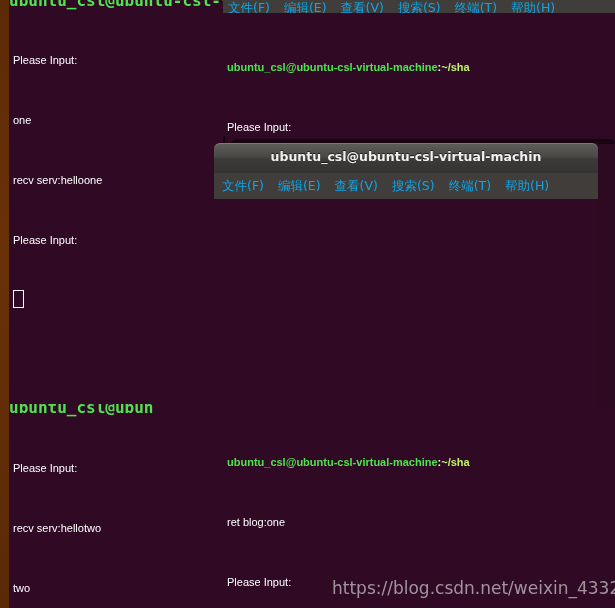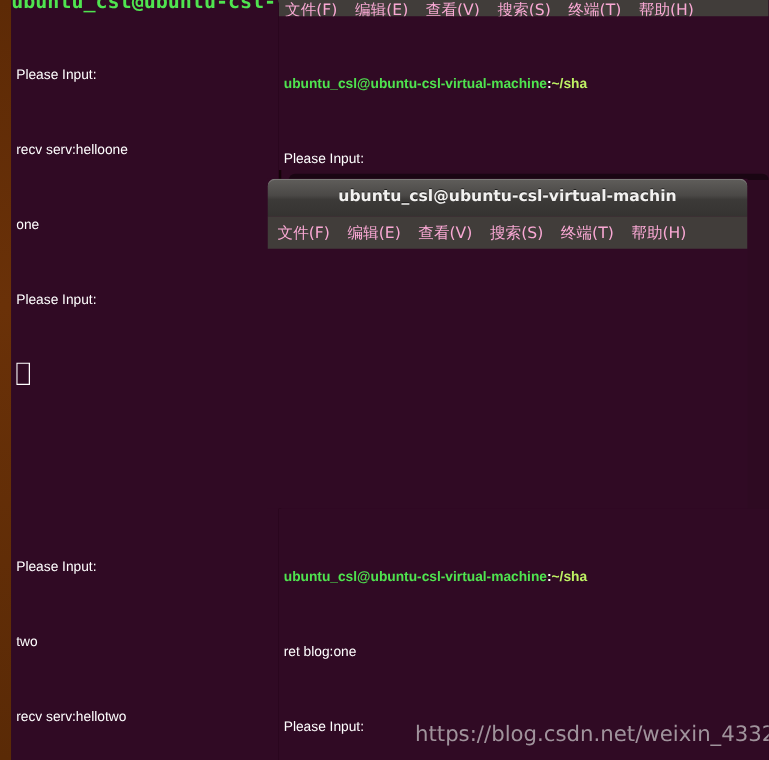--- a/index.html
+++ b/index.html
@@ -70,21 +70,21 @@
     height: 26px;
     background: #413d3a;
     display: flex;
     align-items: center;
     padding-left: 8px;
     gap: 14px;
     white-space: nowrap;
     overflow: hidden;
   }
   .menu-item {
-    color: #f9a8d4;
+    color: #0ea5e9;
     font-family: "DejaVu Sans", "Liberation Sans", sans-serif;
     font-size: 12.5px;
     white-space: nowrap;
   }
 
   
   .screen {
     padding: 0 2px 0 4px;
     font-family: Liberation Sans, sans-serif;
     font-size: 11px;
@@ -195,34 +195,37 @@
   <div class="ghost-menu">文件(F)  编辑(E)  查</div>
 </div>
 
 <div class="term" id="win-left-top">
   <div class="term-body">
     <div class="clip-top">
       <div class="line"><span class="prompt-user">ubuntu_csl@ubuntu-csl-vir</span></div>
     </div>
     <div class="screen">
       <div class="line">Please Input:</div>
+      <div class="line">one</div>
       <div class="line">recv serv:helloone</div>
-      <div class="line">one</div>
       <div class="line">Please Input:</div>
       <div class="line"><span class="cursor-box"></span></div>
     </div>
   </div>
 </div>
 
 <div class="term" id="win-left-bottom">
   <div class="term-body">
+    <div class="clip-top" style="height:14px">
+      <div class="line" style="top:-6px"><span class="prompt-user">ubuntu_csl@ubun</span></div>
+    </div>
     <div class="screen">
       <div class="line">Please Input:</div>
+      <div class="line">recv serv:hellotwo</div>
       <div class="line">two</div>
-      <div class="line">recv serv:hellotwo</div>
       
       
     </div>
   </div>
 </div>
 
 <div class="shadow-right"></div>
 
 <div class="term" id="win-right-top">
   <div class="menustub">

